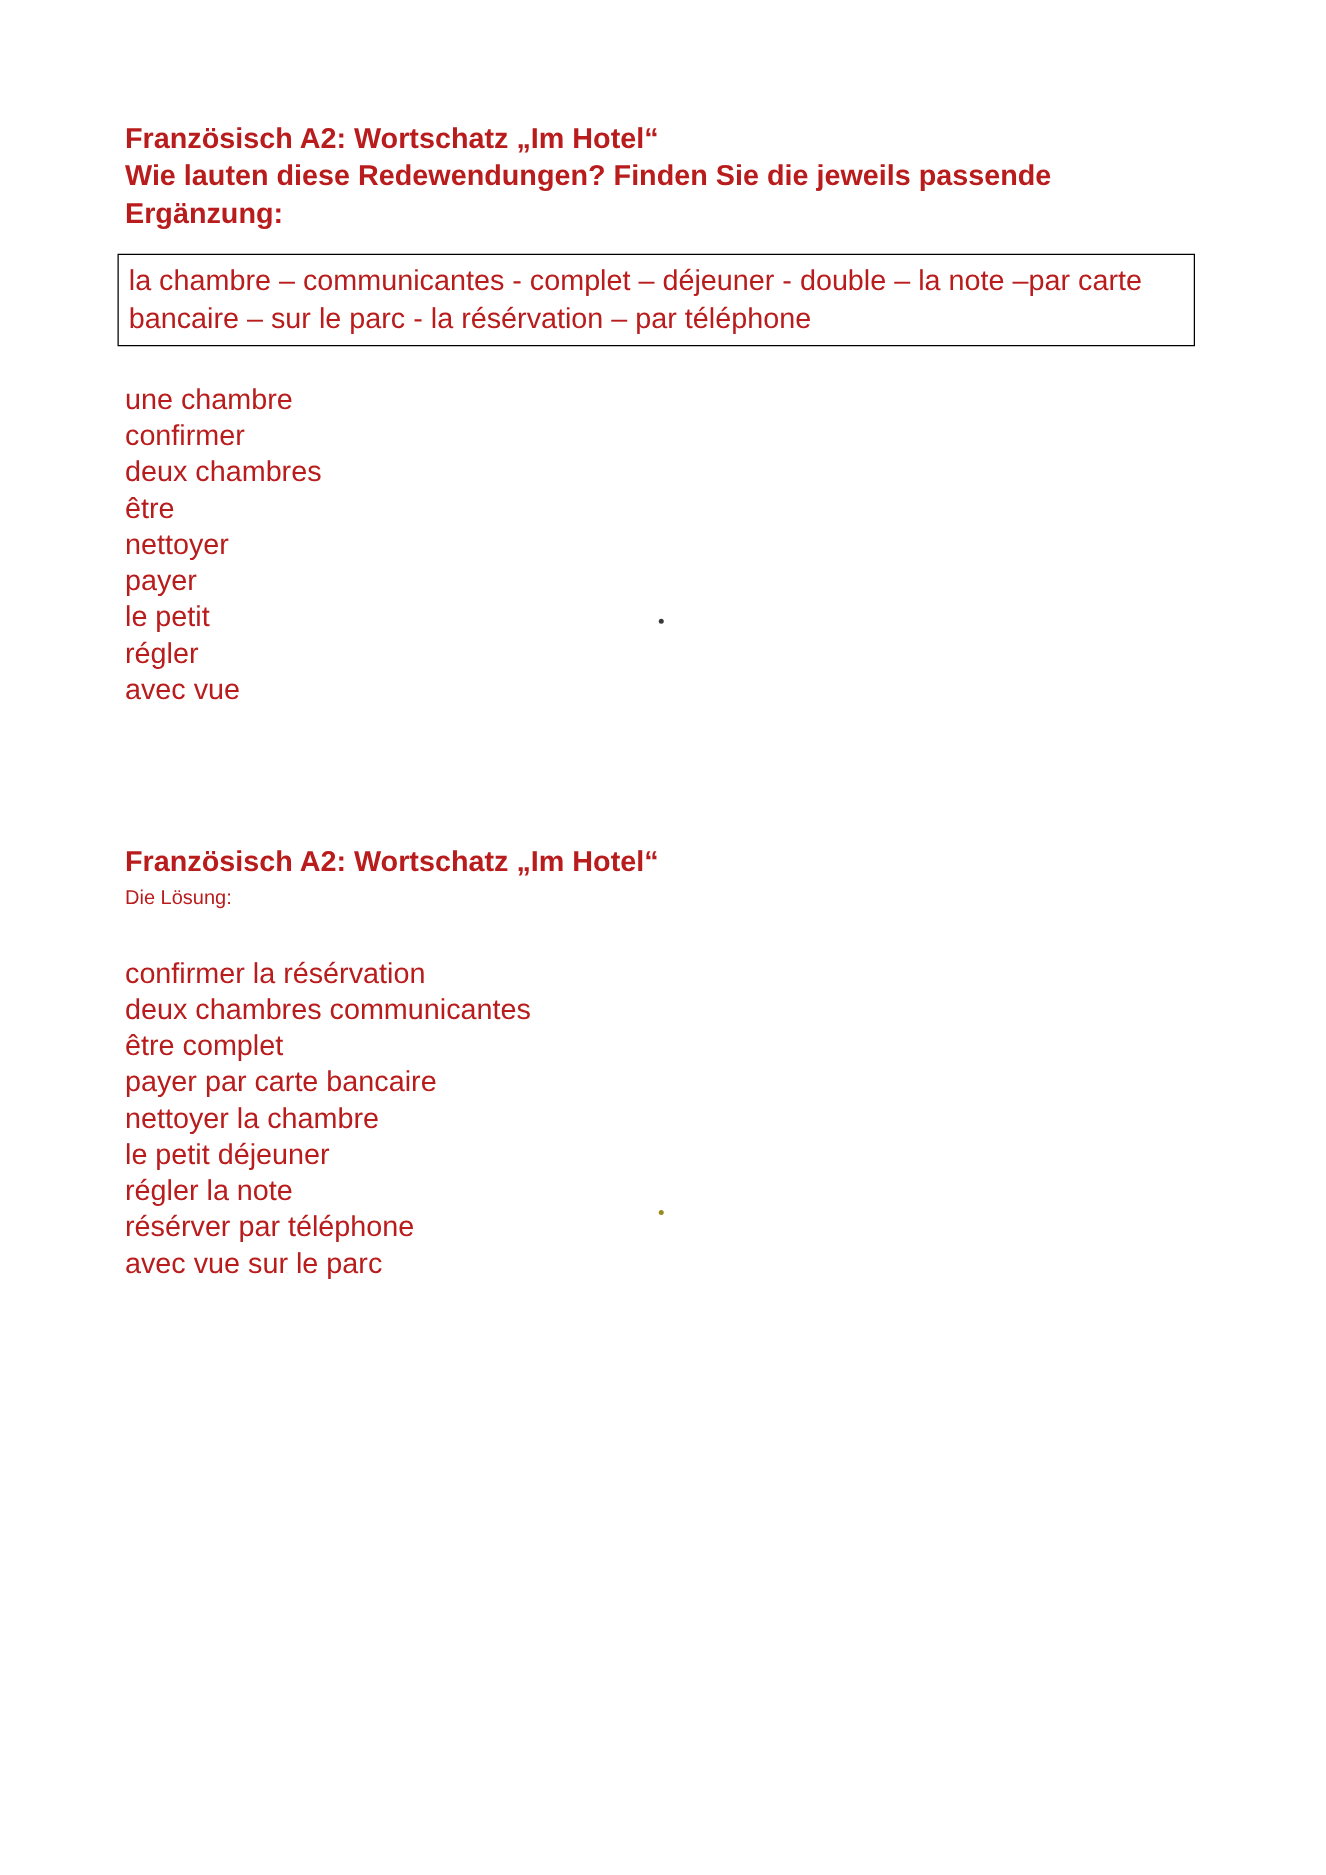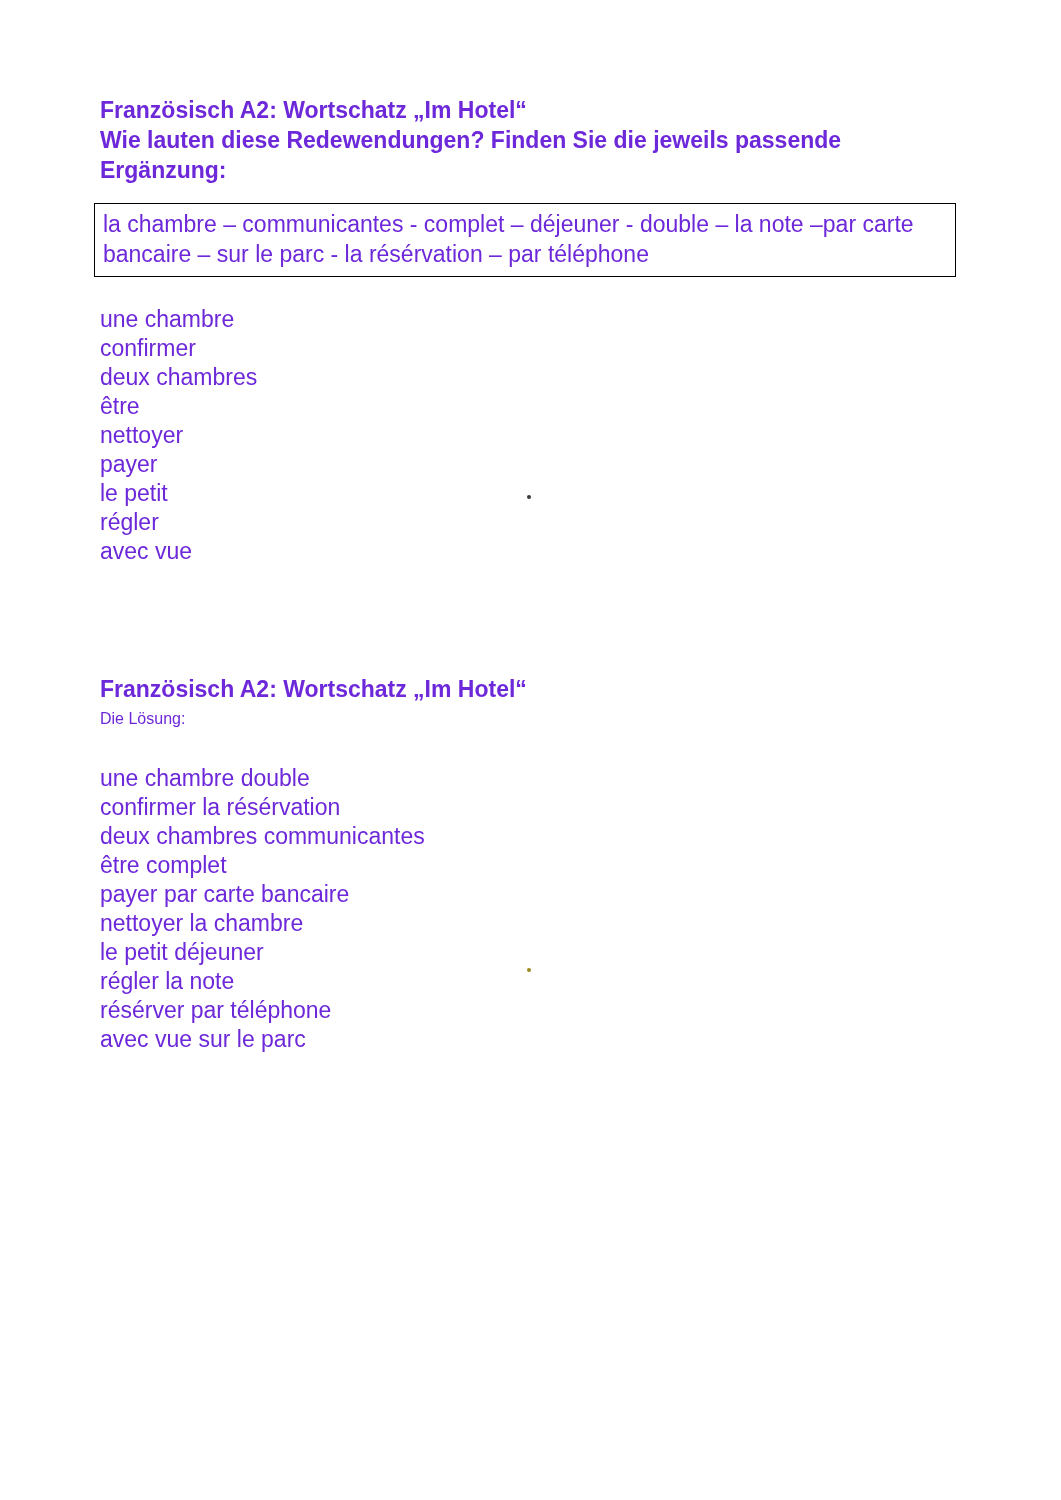--- a/index.html
+++ b/index.html
@@ -6,21 +6,21 @@
     margin: 0;
     padding: 0;
     background: #ffffff;
   }
   .page {
     position: relative;
     width: 1061px;
     height: 1500px;
     background: #ffffff;
     font-family: "Liberation Sans", "DejaVu Sans", sans-serif;
-    color: #6d28d9;
+    color: #b91c1c;
     overflow: hidden;
   }
   .content {
     position: absolute;
     left: 100px;
     top: 95px;
     width: 875px;
   }
   .heading-line {
     font-size: 23px;
@@ -89,21 +89,20 @@
         <div class="list-line">régler</div>
         <div class="list-line">avec vue</div>
       </div>
     </div>
 
     <div class="section2">
       <div class="heading-line">Französisch A2: Wortschatz „Im Hotel“</div>
       <div class="subheading-line">Die Lösung:</div>
 
       <div class="list2">
-        <div class="list-line">une chambre double</div>
         <div class="list-line">confirmer la résérvation</div>
         <div class="list-line">deux chambres communicantes</div>
         <div class="list-line">être complet</div>
         <div class="list-line">payer par carte bancaire</div>
         <div class="list-line">nettoyer la chambre</div>
         <div class="list-line">le petit déjeuner</div>
         <div class="list-line">régler la note</div>
         <div class="list-line">résérver par téléphone</div>
         <div class="list-line">avec vue sur le parc</div>
       </div>

